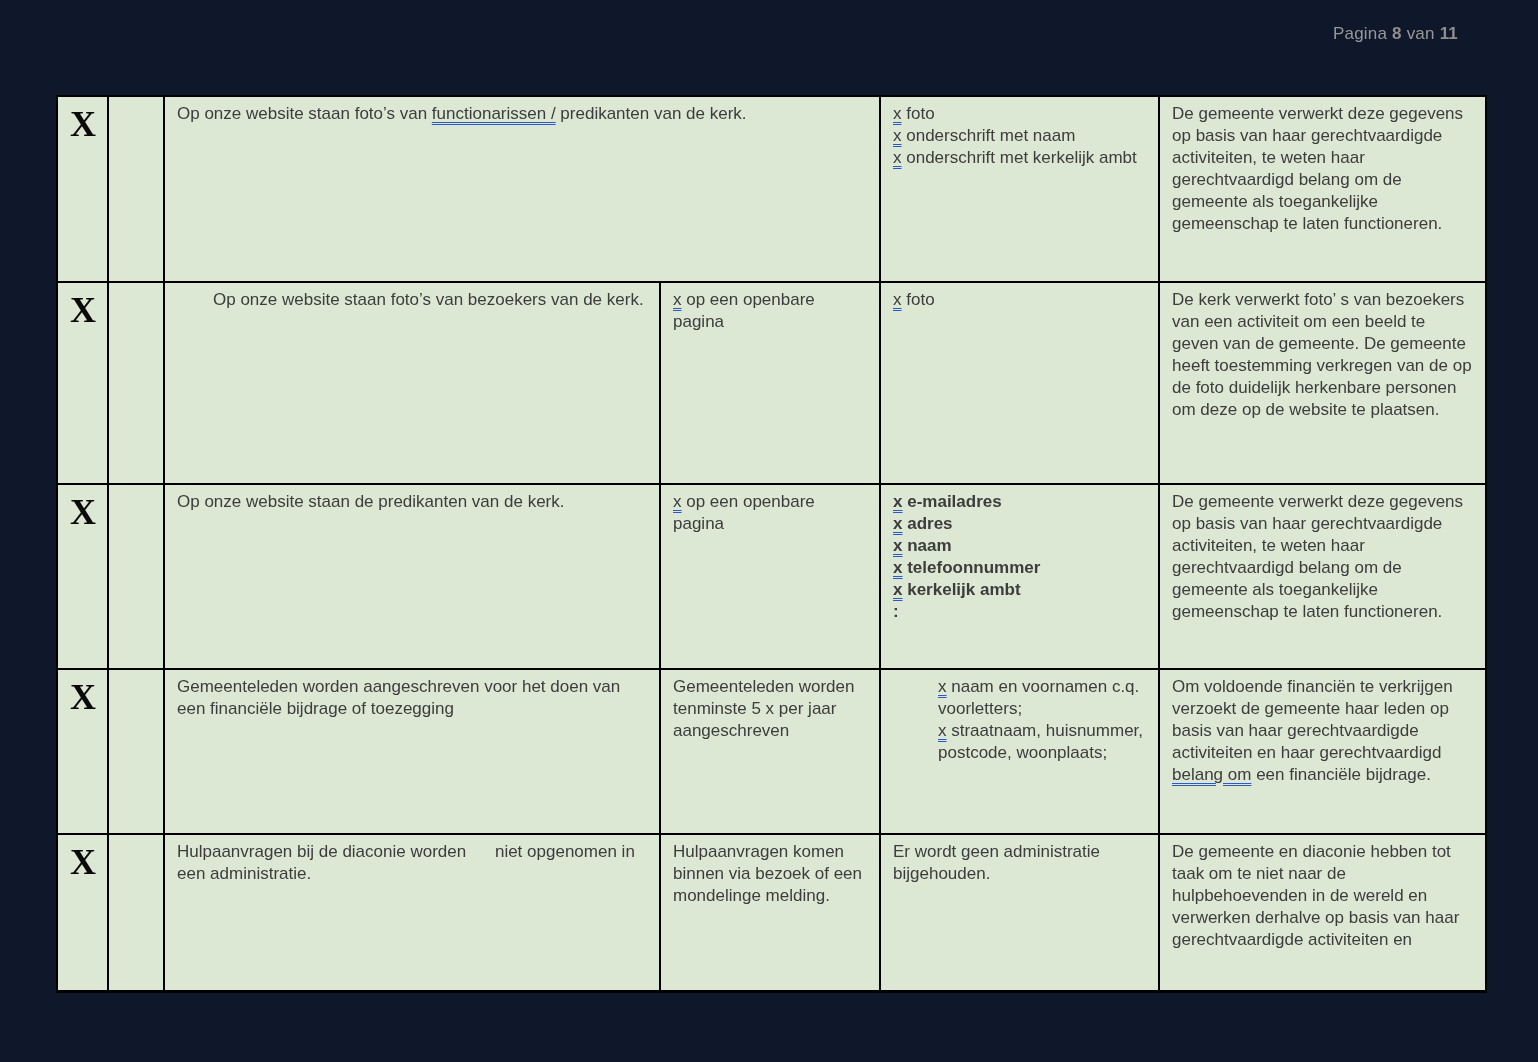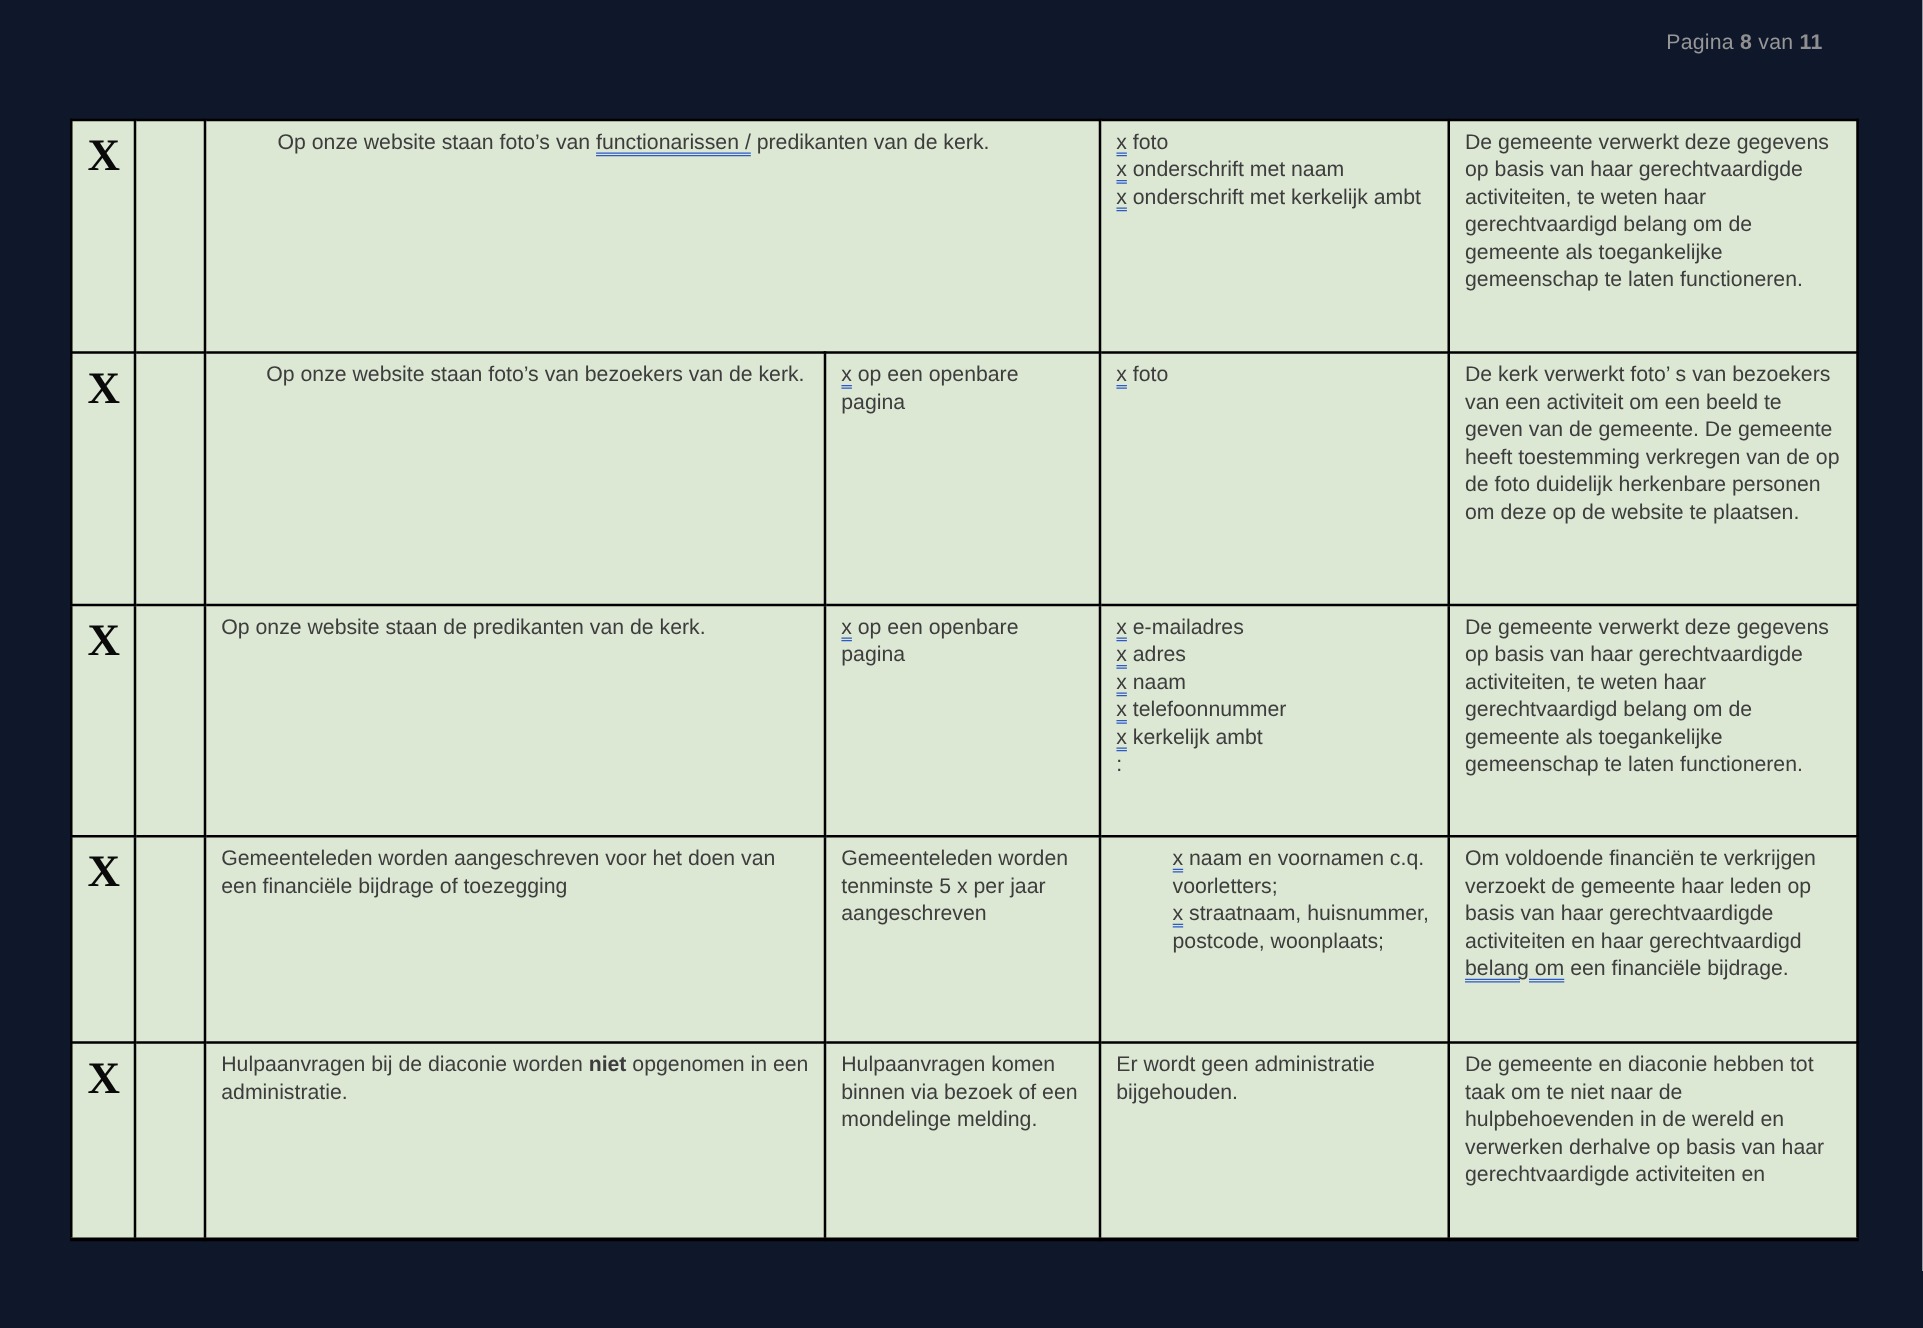--- a/index.html
+++ b/index.html
@@ -55,21 +55,21 @@
     display: inline-block;
     padding-top: 4px;
   }
   .ins {
     text-decoration-line: underline;
     text-decoration-style: double;
     text-decoration-color: #2b59c8;
     text-decoration-thickness: 1px;
     text-underline-offset: 3px;
   }
-  .b { font-weight: 700; }
+  .b { font-weight: 400; margin-left: 24px; }
   .item { margin: 0; }
 </style>
 </head>
 <body>
 
 <div class="page">
 
   <div class="page-header"><span>Pagina</span> <b>8</b> <span>van</span> <b>11</b></div>
 
   <table class="privacy-table">
@@ -83,21 +83,21 @@
     </colgroup>
     <tbody>
         <tr>
           <td class="check-cell">
             <div class="cw" style="height: 178px;"><span class="check">X</span></div>
           </td>
           <td>
             <div class="cw" style="height: 178px;"></div>
           </td>
           <td colspan="2">
-            <div class="cw" style="height: 178px; margin-left: 45px;"><span>Op onze website staan foto’s van </span><span class="ins">functionarissen /</span><span> predikanten van de kerk.</span></div>
+            <div class="cw" style="height: 178px;"><span>Op onze website staan foto’s van </span><span class="ins">functionarissen /</span><span> predikanten van de kerk.</span></div>
           </td>
           <td class="data-items-cell">
             <div class="cw" style="height: 178px;">
               <div class="item"><span class="ins">x</span><span> foto</span></div>
               <div class="item"><span class="ins">x</span><span> onderschrift met naam</span></div>
               <div class="item"><span class="ins">x</span><span> onderschrift met kerkelijk ambt</span></div>
             </div>
           </td>
           <td>
             <div class="cw" style="height: 178px;"><span>De gemeente verwerkt deze gegevens op basis van haar gerechtvaardigde activiteiten, te weten haar gerechtvaardigd belang om de gemeente als toegankelijke gemeenschap te laten functioneren.</span></div>
@@ -136,21 +136,21 @@
           </td>
           <td colspan="1">
             <div class="cw" style="height: 177px;"><span>Op onze website staan de predikanten van de kerk.</span></div>
           </td>
           <td>
             <div class="cw" style="height: 177px;">
               <div class="item"><span class="ins">x</span><span> op een openbare pagina</span></div>
             </div>
           </td>
           <td class="data-items-cell">
-            <div class="cw" style="height: 177px;">
+            <div class="cw" style="height: 177px; font-weight: bold;">
               <div class="item"><span class="ins">x</span><span> e-mailadres</span></div>
               <div class="item"><span class="ins">x</span><span> adres</span></div>
               <div class="item"><span class="ins">x</span><span> naam</span></div>
               <div class="item"><span class="ins">x</span><span> telefoonnummer</span></div>
               <div class="item"><span class="ins">x</span><span> kerkelijk ambt</span></div>
               <div class="item"><span>:</span></div>
             </div>
           </td>
           <td>
             <div class="cw" style="height: 177px;"><span>De gemeente verwerkt deze gegevens op basis van haar gerechtvaardigde activiteiten, te weten haar gerechtvaardigd belang om de gemeente als toegankelijke gemeenschap te laten functioneren.</span></div>

